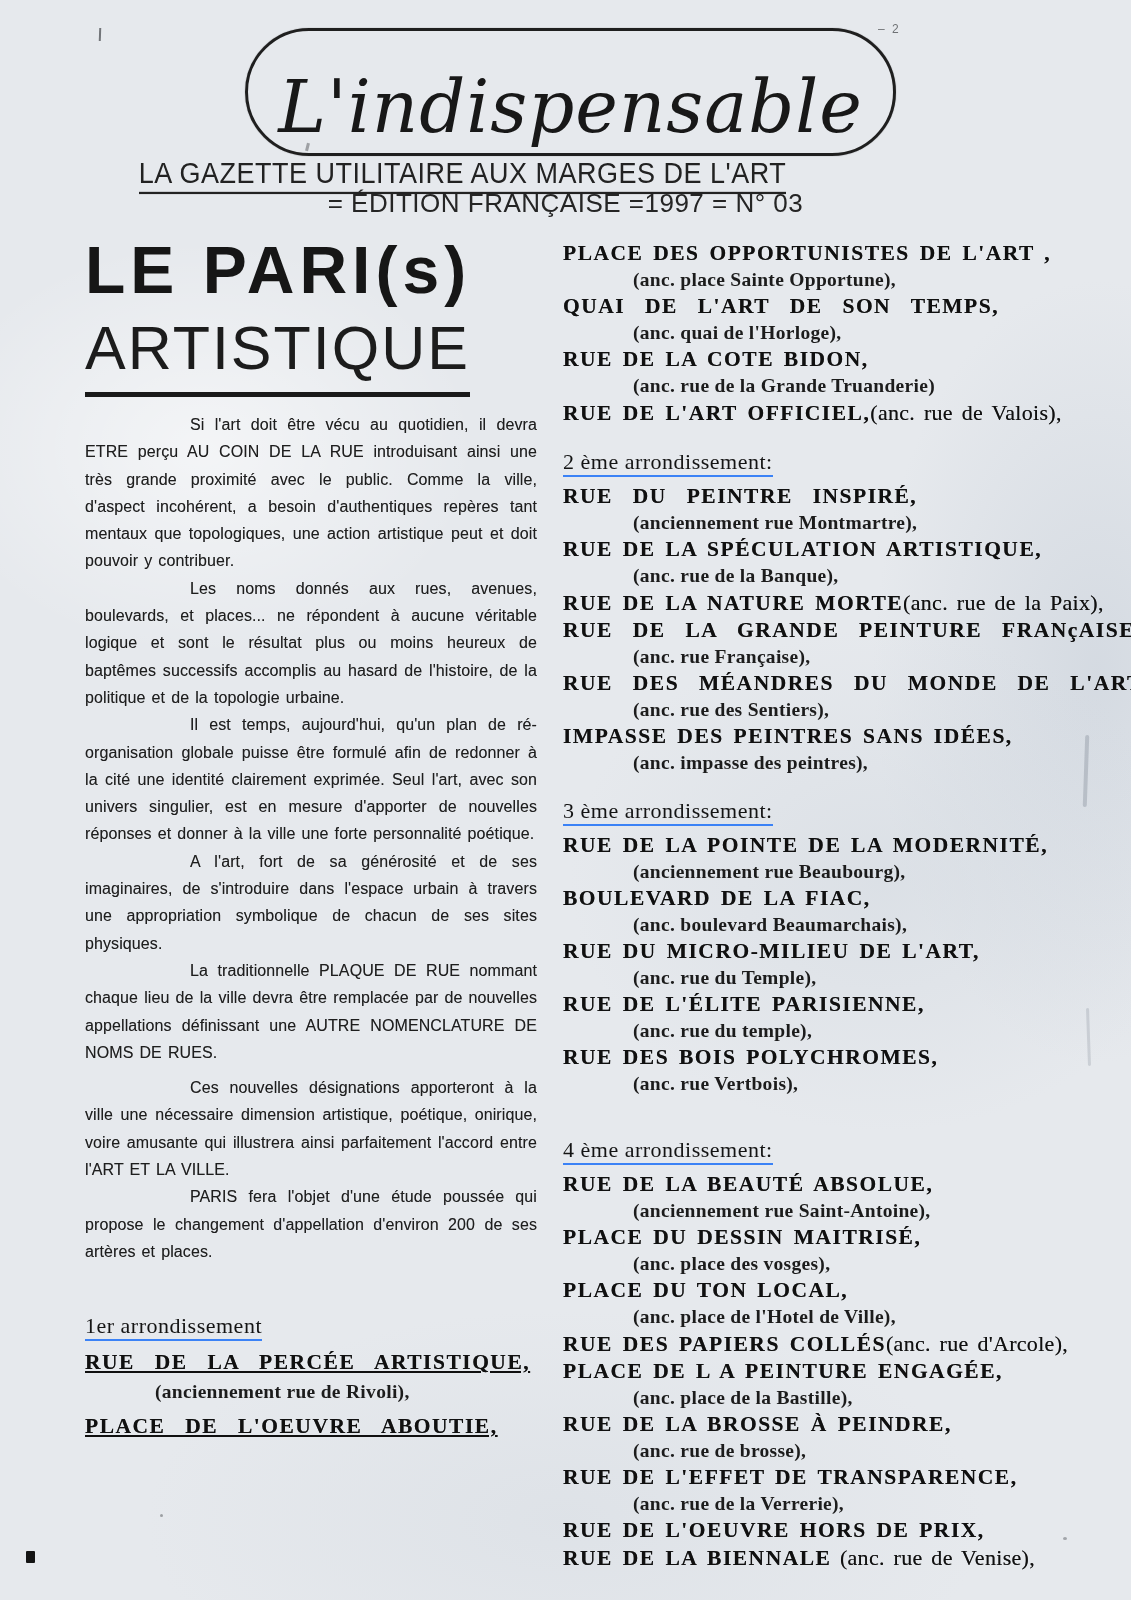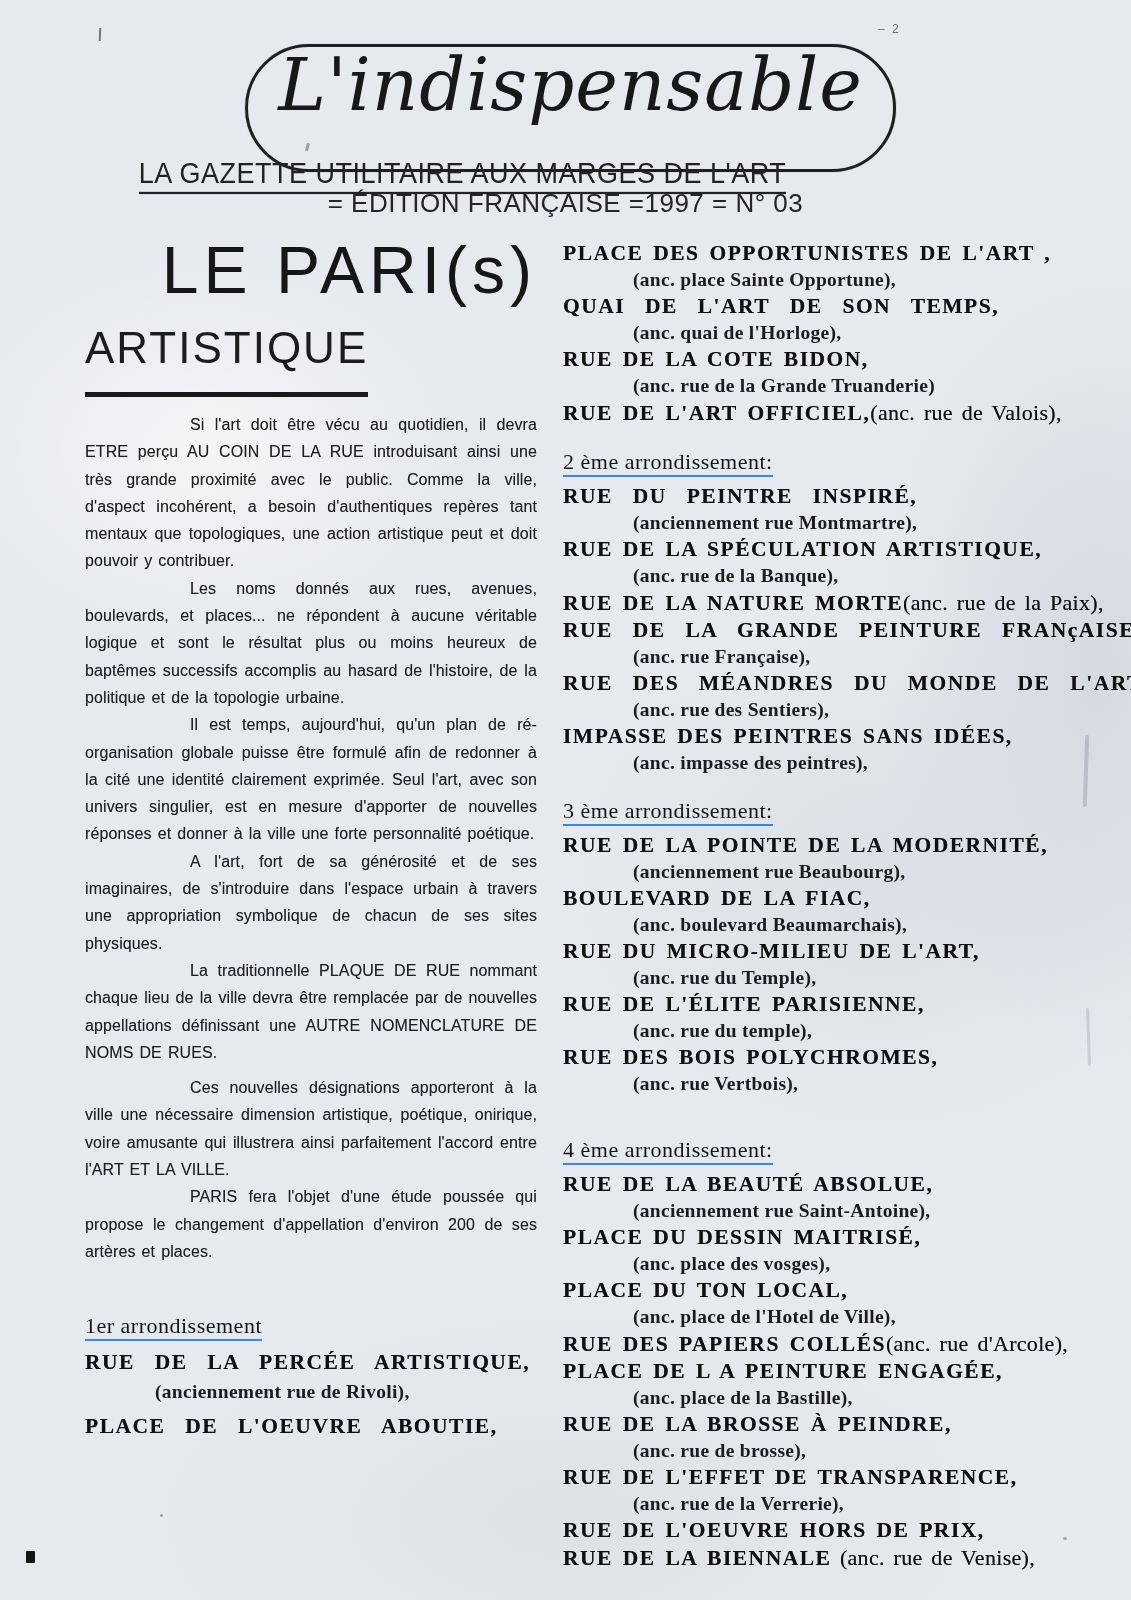--- a/index.html
+++ b/index.html
@@ -11,23 +11,23 @@
       radial-gradient(ellipse 520px 420px at 78% 55%, rgba(206,213,221,.45), transparent 60%),
       radial-gradient(ellipse 320px 560px at 97% 42%, rgba(198,206,216,.55), transparent 70%),
       radial-gradient(ellipse 600px 300px at 50% 95%, rgba(210,216,223,.4), transparent 70%),
       #e6e9ed;
     color:#1b1b1b;
   }
   .page{position:absolute;inset:0;}
 
   
   .logo-oval{
-    position:absolute;left:245px;top:44px;width:645px;height:122px;
+    position:absolute;left:245px;top:28px;width:645px;height:122px;
     border:3px solid #1f1f1f;border-radius:70px;
-    display:flex;align-items:flex-start;justify-content:center;
+    display:flex;align-items:flex-end;justify-content:center;
     box-shadow:0 0 1px rgba(0,0,0,.5);
   }
   .logo-text{
     font-family:"DejaVu Serif", serif;font-style:italic;font-size:72px;
     letter-spacing:1px;color:#181818;white-space:nowrap;transform:translateY(-4px);
   }
   .tagline{
     position:absolute;left:0;top:156px;width:925px;text-align:center;
   }
   .tagline span{
@@ -37,25 +37,25 @@
   }
   .edition{
     position:absolute;left:0;top:188px;width:1131px;text-align:center;
     font-size:26px;letter-spacing:.5px;color:#252525;
   }
 
   
   .col-left{position:absolute;left:85px;top:230px;width:452px;}
   .headline{margin:0 0 14px 0;}
   .headline .t1{
-    display:block;font-size:66px;font-weight:400;letter-spacing:5px;
-    color:#161616;line-height:80px;white-space:nowrap;text-align:right;
+    display:block;font-size:66px;font-weight:700;letter-spacing:5px;
+    color:#161616;line-height:80px;white-space:nowrap;
   }
   .headline .t2{
-    display:inline-block;font-size:44px;font-weight:400;letter-spacing:2px;
+    display:inline-block;font-size:61px;font-weight:400;letter-spacing:2px;
     color:#1c1c1c;line-height:76px;border-bottom:5px solid #1a1a1a;
     padding-bottom:6px;white-space:nowrap;
   }
   .body-p{
     margin:0;text-indent:105px;text-align:justify;
     font-size:16px;line-height:27.3px;color:#1e1e1e;
     word-spacing:1.5px;letter-spacing:.1px;
     text-shadow:0 0 .4px rgba(20,20,20,.4);
   }
   .body-p.spaced{margin-top:8px;}
@@ -75,21 +75,21 @@
   .entry.wide .name-row{word-spacing:13px;}
   .old-row{
     font-weight:700;font-size:19.5px;line-height:26px;letter-spacing:.3px;
     padding-left:70px;color:#1c1c1c;
   }
   .inline-row{display:flex;justify-content:space-between;align-items:baseline;}
   .inline-row .old-inline{
     font-weight:400;font-size:22px;letter-spacing:.3px;white-space:nowrap;
   }
   .col-left .entry{margin-bottom:5px;}
-  .col-left .name-row{line-height:30px;}
+  .col-left .name-row{line-height:30px;text-decoration:underline;}
   .col-left .old-row{line-height:29px;}
 
   
   .col-right{position:absolute;left:563px;top:240px;width:472px;}
   .col-right .list-section{margin-top:0;}
   .col-right .list-section.gap{margin-top:22px;}
   .col-right .list-section.biggap{margin-top:40px;}
 
   
   .artifact{position:absolute;pointer-events:none;}

